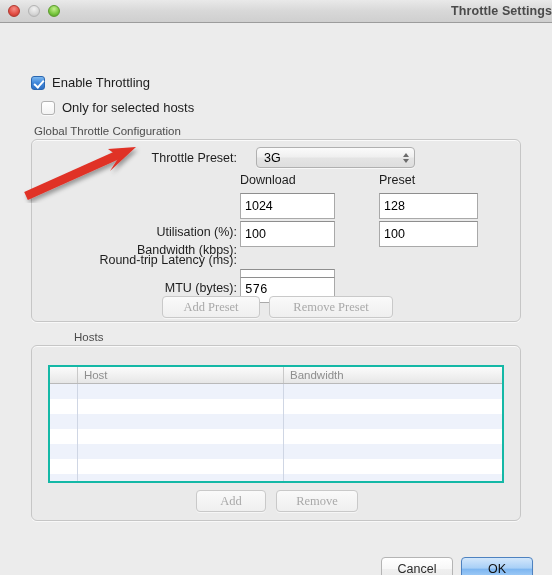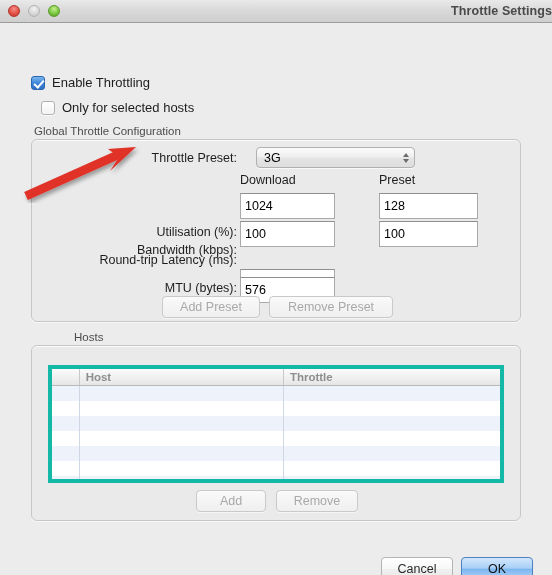--- a/index.html
+++ b/index.html
@@ -220,20 +220,21 @@
     align-items: center;
     justify-content: center;
     font-size: 12.5px;
     color: #2b2b2b;
     white-space: nowrap;
   }
   .btn.disabled {
     color: #a9a9a9;
     border-color: #c9c9c9;
     background: linear-gradient(to bottom, #fafafa 0%, #f4f4f4 50%, #efefef 100%);
+    font-family: Liberation Serif, serif;
   }
   .btn.default {
     border: 1px solid #4e82c0;
     background: linear-gradient(to bottom, #d3e7fb 0%, #a9d0f7 45%, #7fb7f1 52%, #b2d6f8 100%);
     color: #111111;
     box-shadow: 0 1px 1px rgba(0,0,0,0.12);
   }
 
   #btn-addpreset     { left: 162px; top: 273px; width: 98px; }
   #btn-removepreset  { left: 269px; top: 273px; width: 124px; }
@@ -243,24 +244,23 @@
   #btn-ok            { left: 461px; top: 534px; width: 72px; height: 24px; }
 
   
   .table {
     position: absolute;
     left: 48px;
     top: 342px;
     width: 456px;
     height: 118px;
     box-sizing: border-box;
-    border: 4px solid #14b8a6;
+    border: 2px solid #14b8a6;
     background: #404040;
     overflow: hidden;
-    font-weight: bold;
   }
   .thead {
     display: flex;
     height: 17px;
     background: linear-gradient(to bottom, #fbfbfb 0%, #f0f0f0 55%, #e6e6e6 100%);
     border-bottom: 1px solid #b9b9b9;
     box-sizing: border-box;
   }
   .th {
     box-sizing: border-box;
@@ -349,33 +349,33 @@
     <input class="tfield" style="left: 379px; top: 170px; width: 99px;" value="128">
 
     <div class="flabel" style="left:60px; top:202px; width:177px;">Utilisation (%):</div>
     <input class="tfield" style="left: 240px; top: 198px; width: 95px;" value="100">
     <input class="tfield" style="left: 379px; top: 198px; width: 99px;" value="100">
 
     <div class="flabel" style="left:60px; top:230px; width:177px;">Round-trip Latency (ms):</div>
     <input class="tfield" style="left: 240px; top: 226px; width: 95px; margin-top: 20px;" value="600">
 
     <div class="flabel" style="left:60px; top:258px; width:177px;">MTU (bytes):</div>
-    <input class="tfield" style="left: 240px; top: 254px; width: 95px;" value="576">
+    <input class="tfield" style="left: 240px; top: 254px; width: 95px; font-family: Liberation Mono, monospace;" value="576">
 
     <div class="btn disabled" id="btn-addpreset">Add Preset</div>
     <div class="btn disabled" id="btn-removepreset">Remove Preset</div>
 
     <div class="group-label" id="label-hosts">Hosts</div>
     <div class="groupbox" id="box-hosts"></div>
 
     <div class="table">
       <div class="thead">
         <div class="th c0"></div>
         <div class="th c1">Host</div>
-        <div class="th c2">Throttle</div>
+        <div class="th c2">Bandwidth</div>
       </div>
       <div class="tbody">
         <div class="trow alt">
           <div class="td c0"></div>
             <div class="td c1"></div>
             <div class="td c2"></div>
         </div>
         <div class="trow plain">
           <div class="td c0"></div>
             <div class="td c1"></div>

